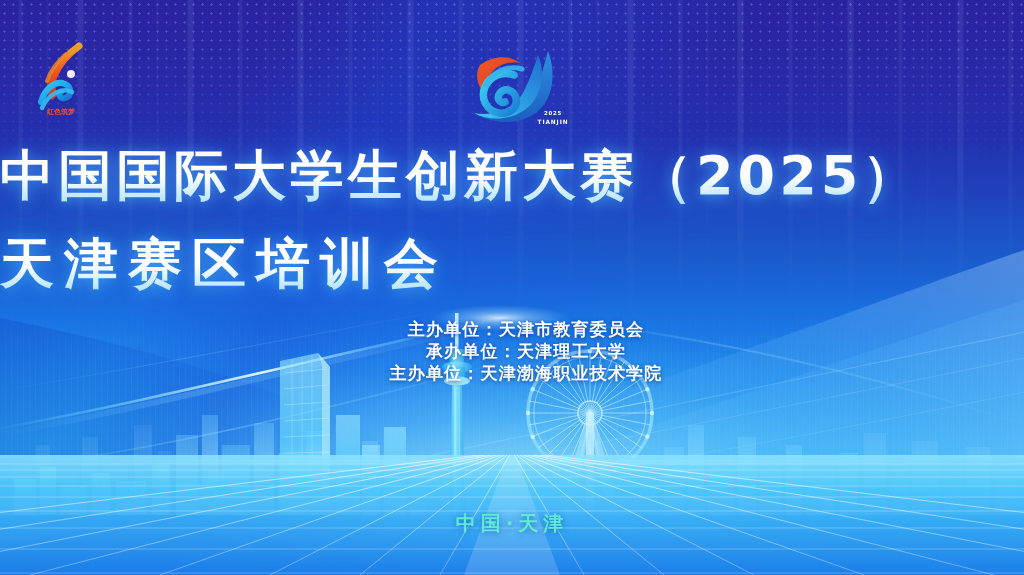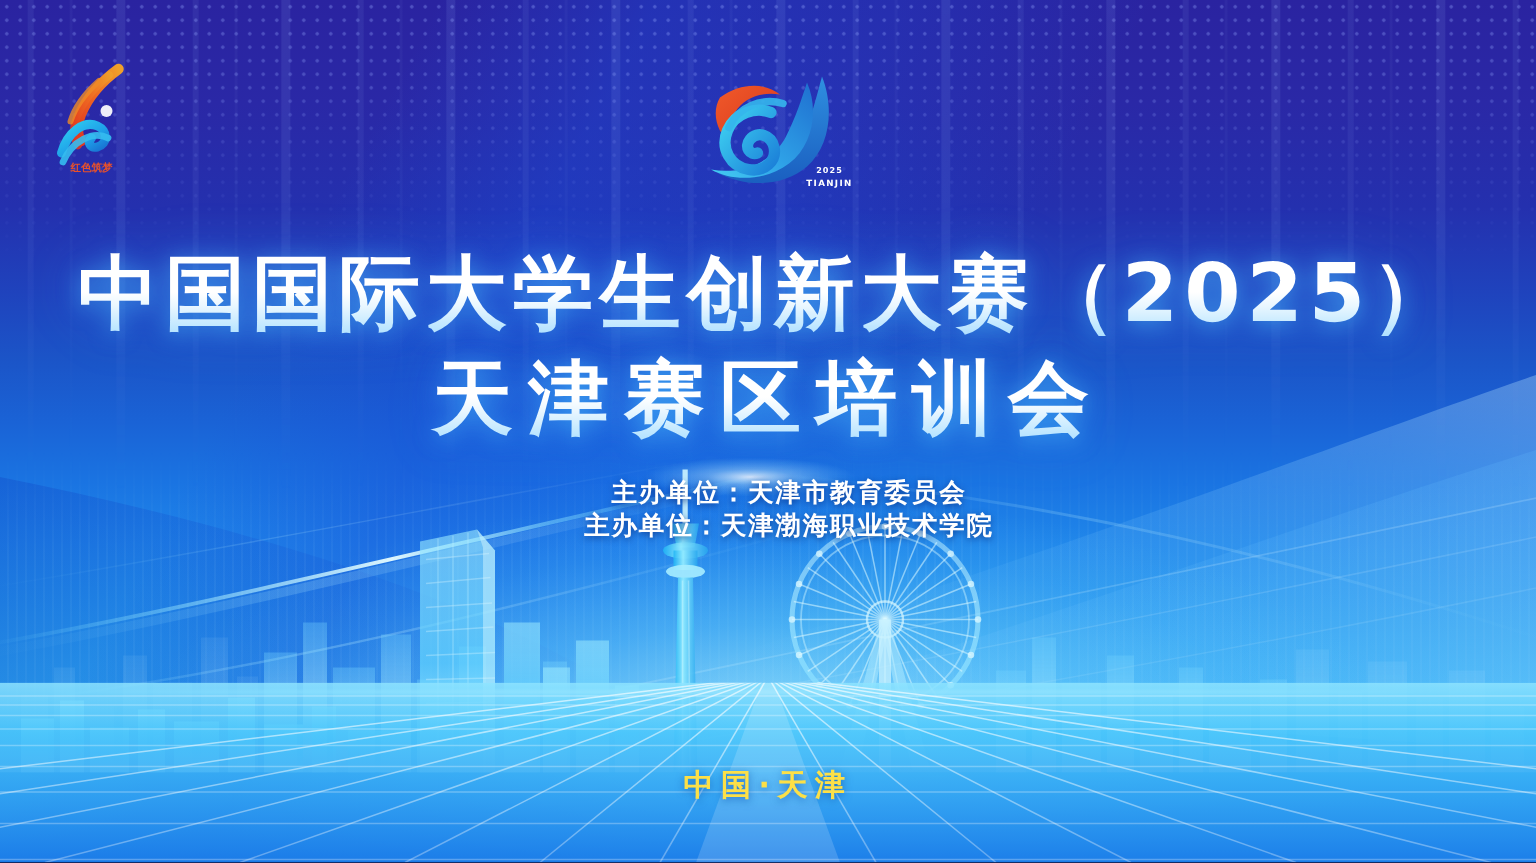--- a/index.html
+++ b/index.html
@@ -120,41 +120,41 @@
   .logo-center {
     position: absolute;
     left: 452px; top: 45px;
     width: 128px; height: 88px;
   }
   .logo-center svg { display: block; width: 128px; height: 88px; }
 
   
   .title-wrap {
     position: absolute;
-    left: 0; right: 0; top: 164px;
-    text-align: center;
+    left: 0; right: 0; top: 144px;
+    text-align: left;
   }
   .title-line {
     font-family: "DejaVu Sans", "Liberation Sans", sans-serif;
     font-weight: 700;
     font-size: 53px;
     line-height: 64px;
     letter-spacing: 5px;
     white-space: nowrap;
     background-image: linear-gradient(180deg,
        #ffffff 0%, #ffffff 48%, #eaf7ff 62%, #c4e9ff 82%, #a4dcff 100%);
     -webkit-background-clip: text;
             background-clip: text;
     color: transparent;
     -webkit-text-fill-color: transparent;
     filter: drop-shadow(0 2px 7px rgba(80,200,255,0.55))
             drop-shadow(0 0 16px rgba(60,150,255,0.40));
   }
   .title-line.l1 { font-size: 54px; letter-spacing: 4px; }
-  .title-line.l2 { font-size: 54px; letter-spacing: 10px; margin-top: 6px; }
+  .title-line.l2 { font-size: 54px; letter-spacing: 10px; margin-top: 24px; }
 
   
   .org-block {
     position: absolute;
     left: 0; right: 0; top: 318px;
     text-align: center;
   }
   .org-line {
     font-family: "DejaVu Sans", "Liberation Sans", sans-serif;
     font-size: 17px;
@@ -201,21 +201,21 @@
 
   
   .footer-text {
     position: absolute;
     left: 0; right: 0; bottom: 38px;
     text-align: center;
     font-family: "DejaVu Sans", "Liberation Sans", sans-serif;
     font-size: 20px;
     font-weight: 700;
     letter-spacing: 5px;
-    color: #fde047;
+    color: #5eead4;
     text-shadow: 0 1px 6px rgba(20,90,180,0.75);
   }
 </style>
 </head>
 <body>
 
 <div id="stage">
 
   <div class="bg-layer bg-base"></div>
   <div class="bg-layer bg-left-mass"></div>
@@ -571,18 +571,19 @@
     </svg>
   </div>
 
   <div class="title-wrap">
     <div class="title-line l1">中国国际大学生创新大赛（2025）</div>
     <div class="title-line l2">天津赛区培训会</div>
   </div>
 
   <div class="org-block">
     <div class="org-line">主办单位：天津市教育委员会</div>
+    <div class="org-line">承办单位：天津理工大学</div>
     <div class="org-line">主办单位：天津渤海职业技术学院</div>
   </div>
 
   <div class="footer-text">中国·天津</div>
 
 </div>
 
 </body></html>

